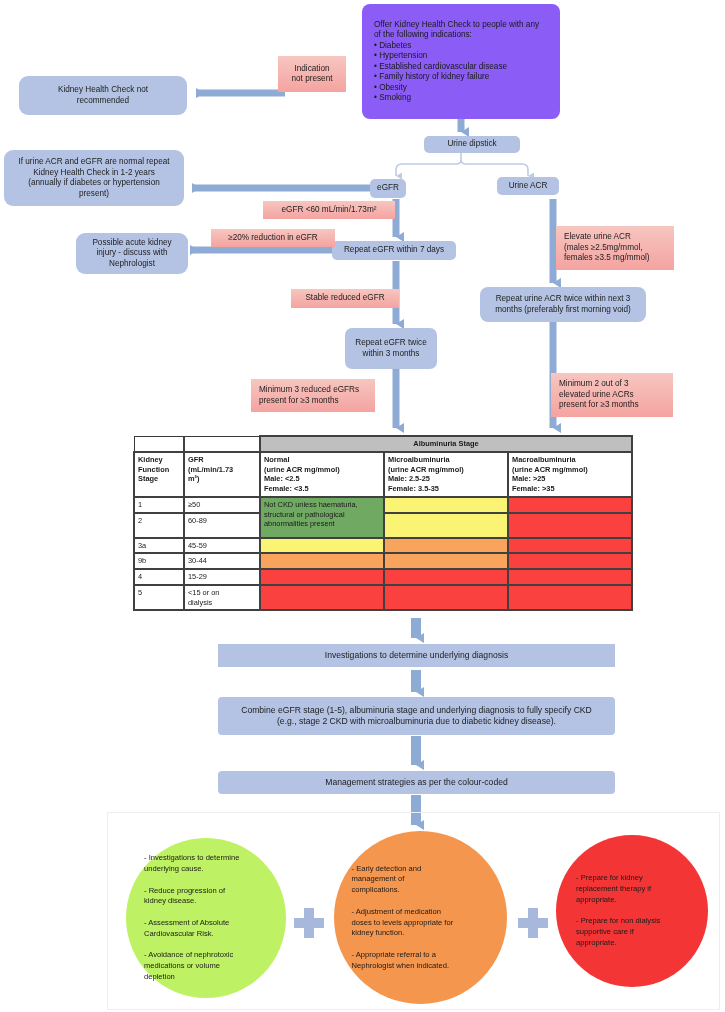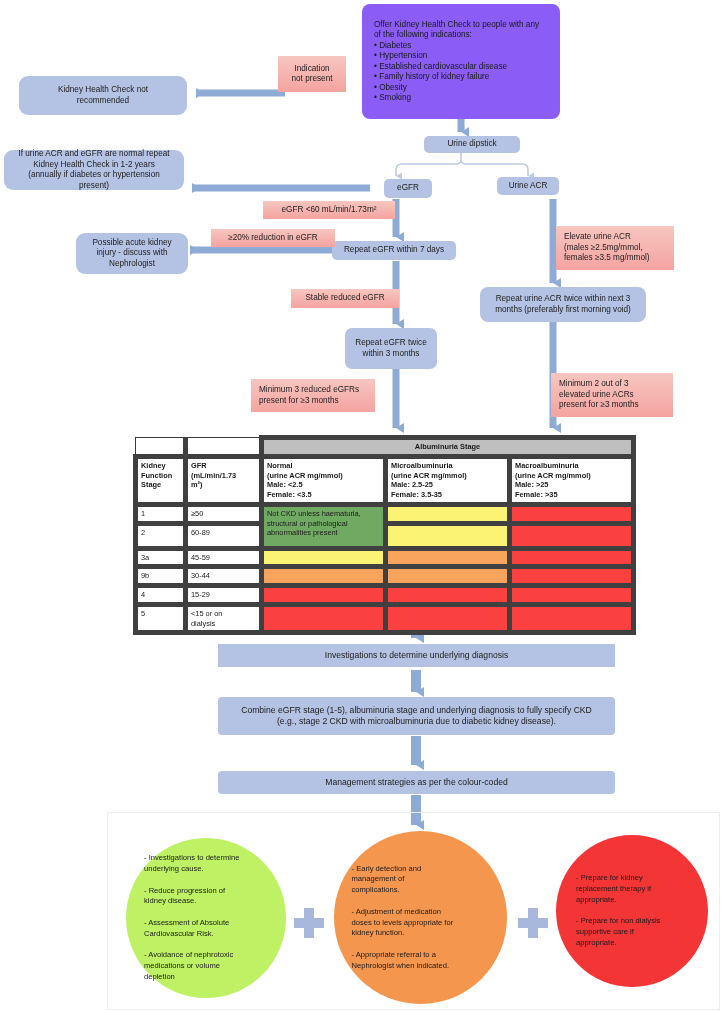--- a/index.html
+++ b/index.html
@@ -60,21 +60,21 @@
   #stage-table {
     position: absolute;
     left: 133px;
     top: 435px;
     width: 498px;
     border-collapse: collapse;
     font-size: 7.4px;
     table-layout: fixed;
   }
   #stage-table td, #stage-table th {
-    border: 5px solid #404040;
+    border: 2px solid #404040;
     padding: 2px 3px;
     vertical-align: top;
     text-align: left;
     font-weight: normal;
     line-height: 1.32;
     white-space: pre-line;
   }
   #stage-table .blank-head { border-left: 1px solid #3a3a3a; border-top: 1px solid #3a3a3a; background:#ffffff; }
   #stage-table .alb-head {
     background: #bfbfbf;
@@ -197,29 +197,29 @@
 
   <div class="node blue f8" style="left:19px; top:76px; width:168px; height:39px; border-radius:9px;">
     <span>Kidney Health Check not
 recommended</span>
   </div>
 
   <div class="node blue f8" style="left:424px; top:136px; width:96px; height:17px;">
     <span>Urine dipstick</span>
   </div>
 
-  <div class="node blue f8" style="left:384px; top:179px; width:48px; height:19px;">
+  <div class="node blue f8" style="left:370px; top:179px; width:36px; height:19px;">
     <span>eGFR</span>
   </div>
 
   <div class="node blue f8" style="left:497px; top:177px; width:62px; height:18px;">
     <span>Urine ACR</span>
   </div>
 
-  <div class="node blue f8" style="left:4px; top:150px; width:180px; height:40px; border-radius:9px;">
+  <div class="node blue f8" style="left:4px; top:150px; width:180px; height:56px; border-radius:9px;">
     <span>If urine ACR and eGFR are normal repeat
 Kidney Health Check in 1-2 years
 (annually if diabetes or hypertension
 present)</span>
   </div>
 
   <div class="node pink f8" style="left:263px; top:201px; width:132px; height:18px;">
     <span>eGFR &lt;60 mL/min/1.73m²</span>
   </div>
 

